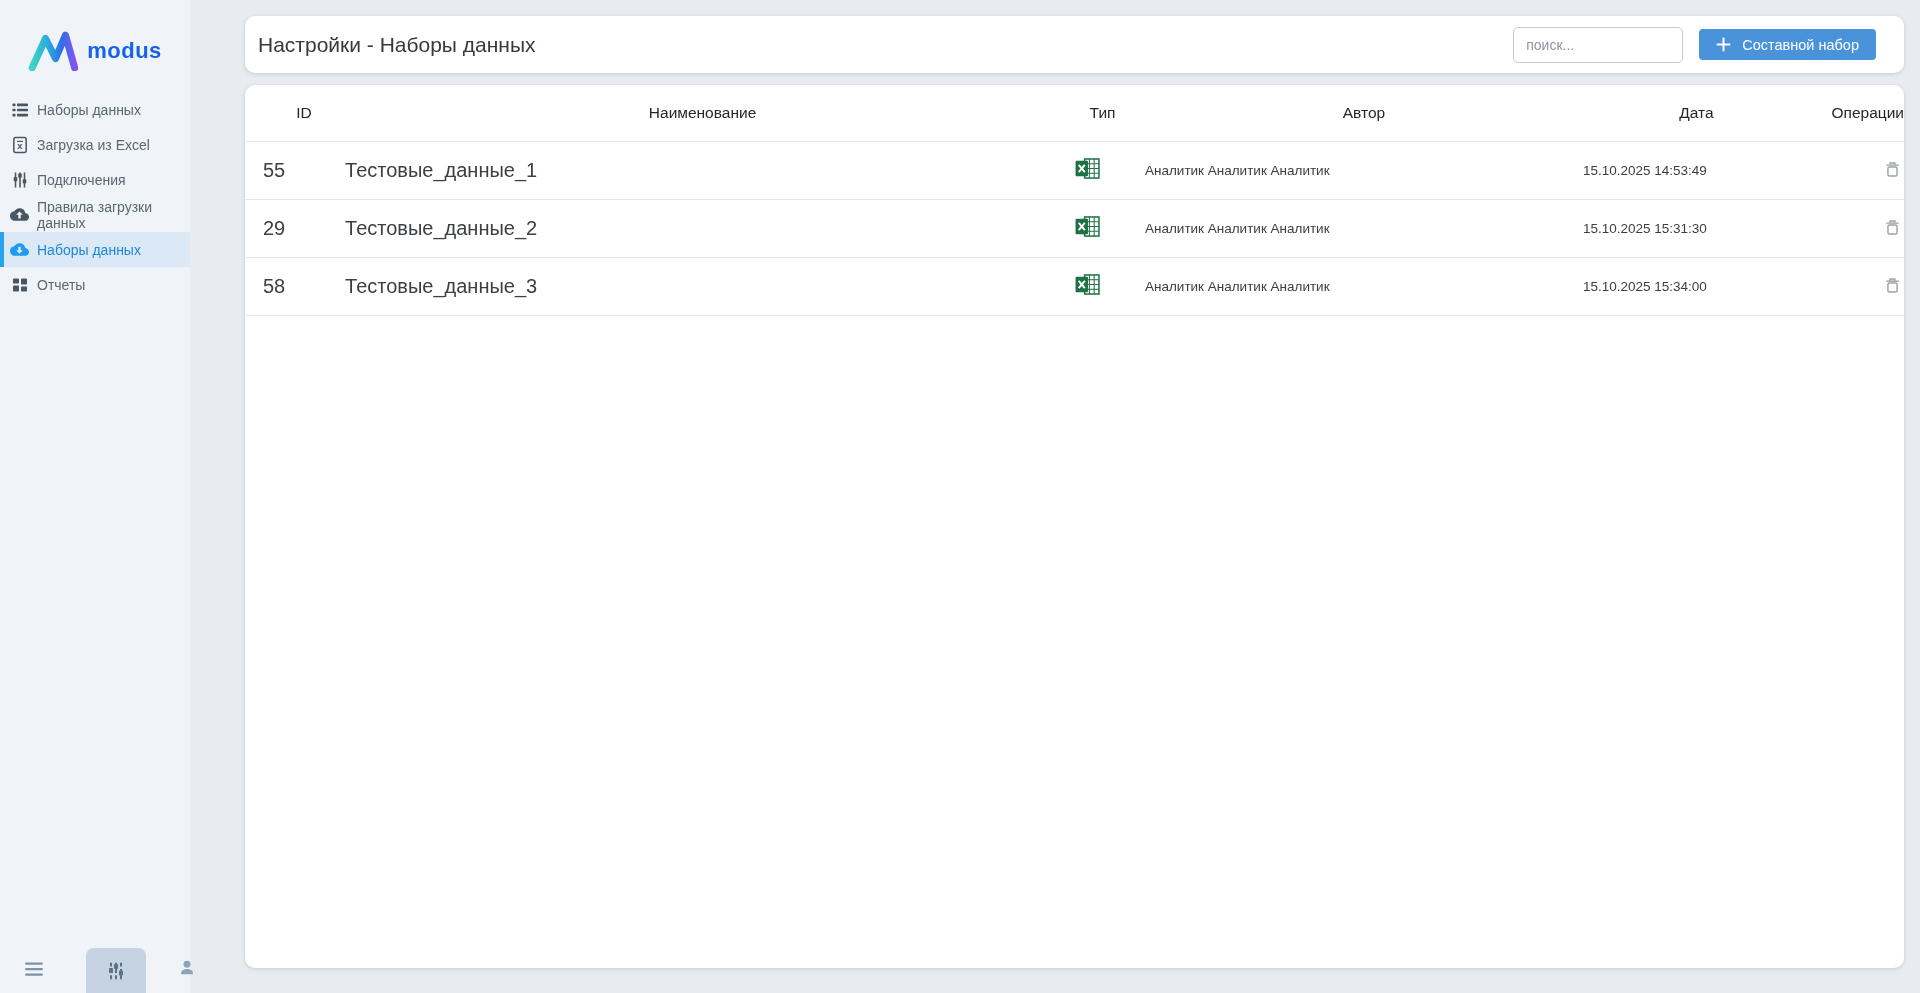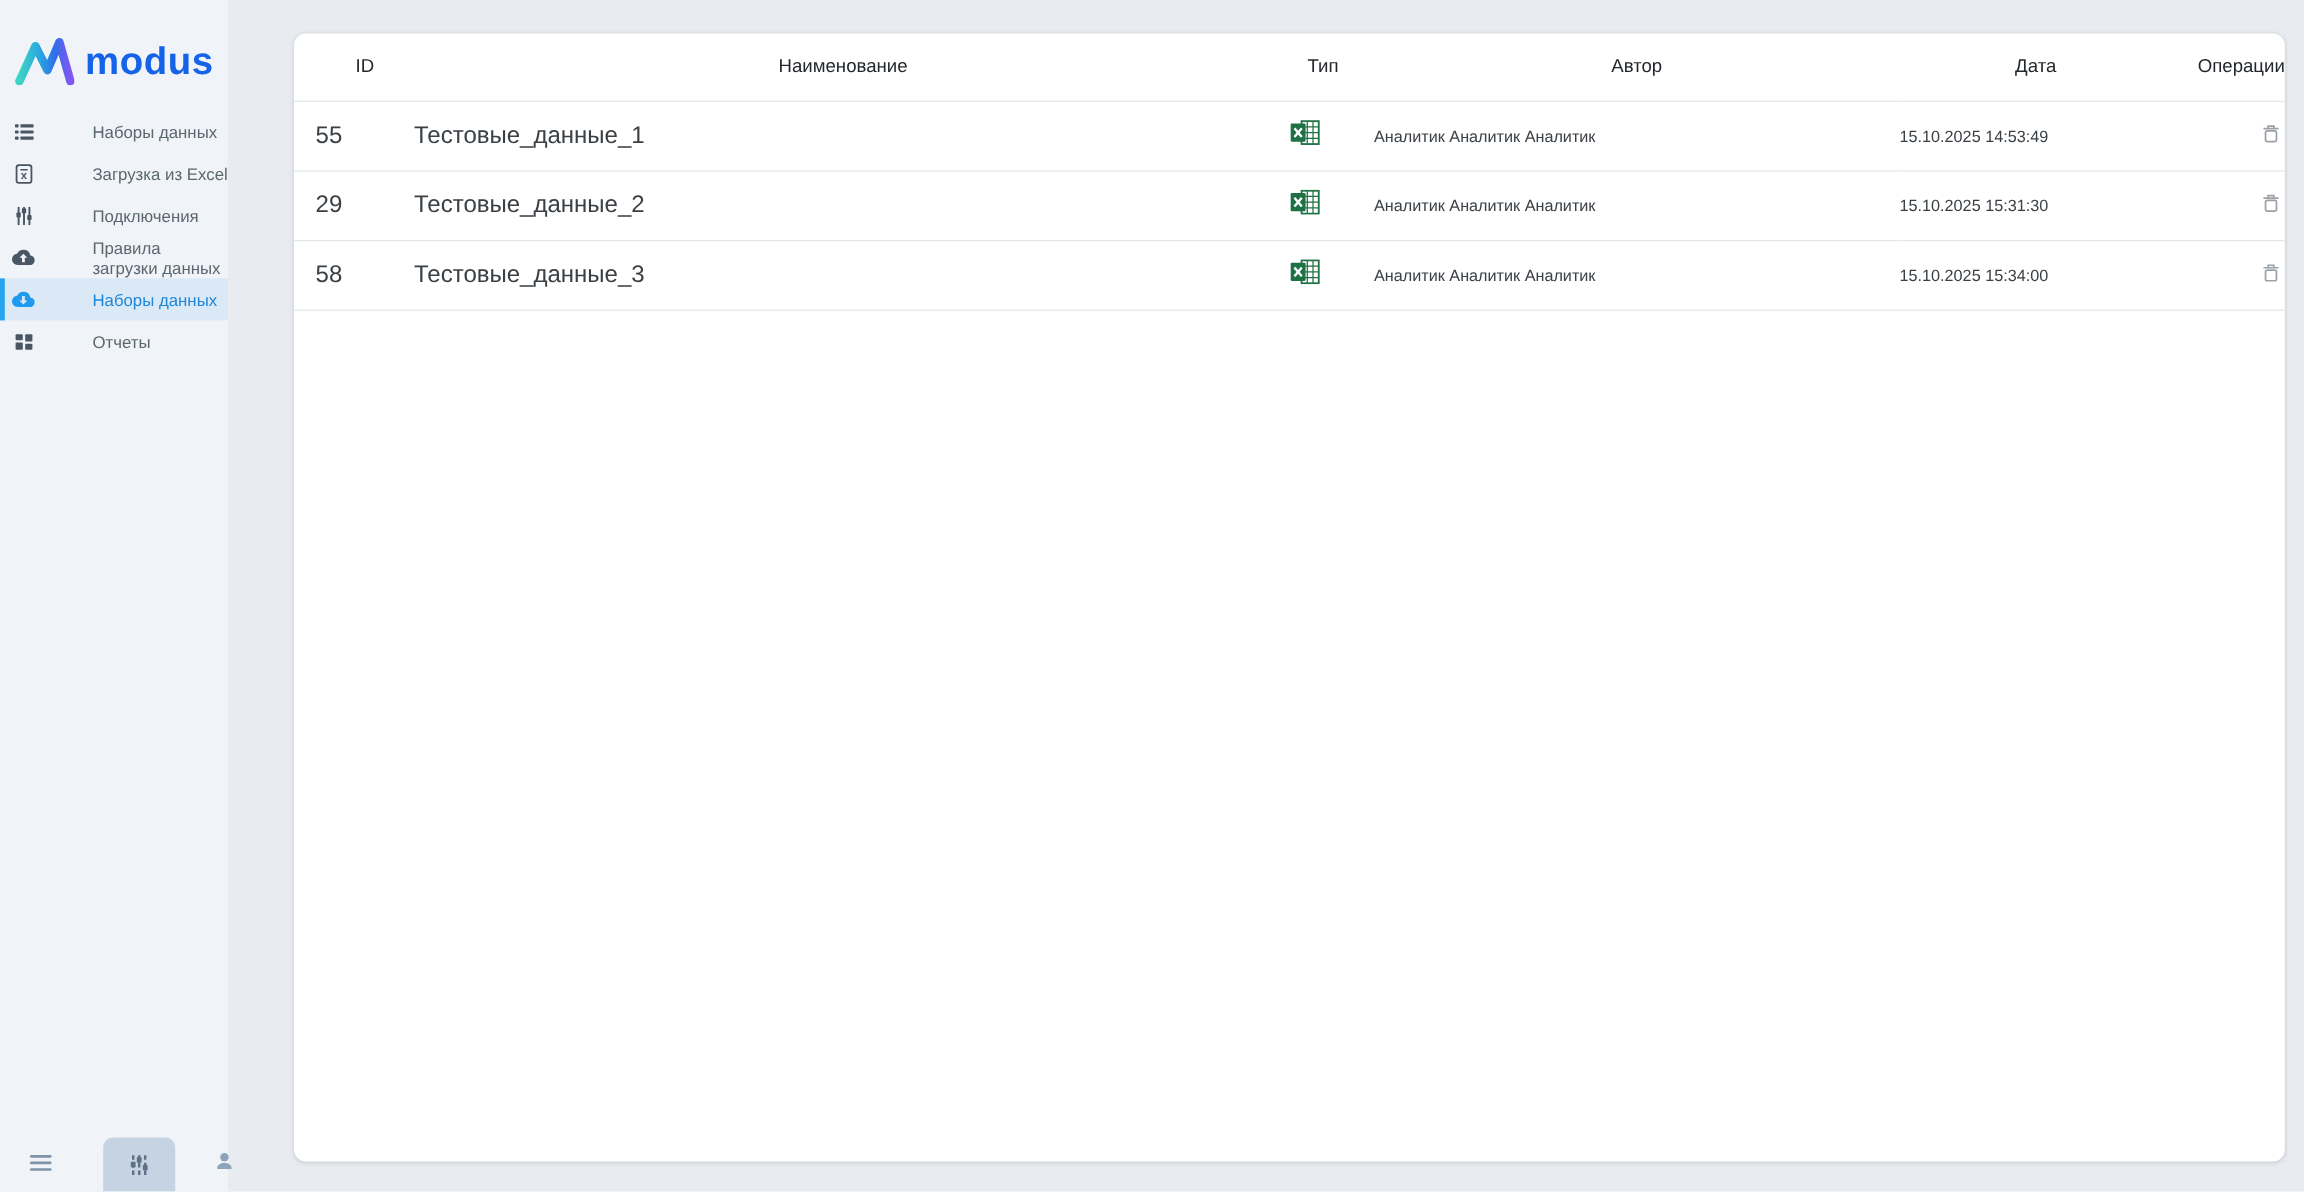--- a/index.html
+++ b/index.html
@@ -2,23 +2,23 @@
 <html><head>
 <meta charset="utf-8">
 <style>
   html,body{margin:0;padding:0;}
   body{width:1920px;height:993px;overflow:hidden;font-family:"Liberation Sans",sans-serif;background:#e8ecf0;}
   .app{display:flex;width:1920px;height:993px;}
 
   
   .sidebar{width:190px;min-width:190px;background:#f0f3f7;position:relative;display:flex;flex-direction:column;}
   .logo-wrap{display:flex;align-items:center;justify-content:center;gap:9px;padding-top:25px;height:52px;}
-  .logo-text{font-size:32px;font-weight:bold;color:#1563e9;letter-spacing:.5px;line-height:1;}
+  .logo-text{font-size:22px;font-weight:bold;color:#1563e9;letter-spacing:.5px;line-height:1;}
   .nav{margin-top:15px;}
-  .nav-item{height:35px;display:flex;align-items:center;padding-left:10px;cursor:pointer;color:#5b6770;font-size:14px;gap:40px;}
+  .nav-item{height:35px;display:flex;align-items:center;padding-left:10px;cursor:pointer;color:#5b6770;font-size:14px;}
   .nav-item .nav-icon{width:19px;height:19px;margin-right:8px;flex:none;display:flex;align-items:center;justify-content:center;}
   .nav-item.active{background:#dbe9f6;border-left:4px solid #27a3eb;padding-left:6px;color:#1e87da;}
   .sidebar-footer{position:absolute;left:0;bottom:0;width:100%;height:45px;overflow:visible;}
   .footer-burger{position:absolute;left:24px;top:13px;background:none;border:none;padding:0;cursor:pointer;}
   .footer-box{position:absolute;left:86px;bottom:0;width:60px;height:45px;background:#c5d3e2;border-radius:8px 8px 0 0;display:flex;align-items:center;justify-content:center;border:none;cursor:pointer;}
   .footer-user{position:absolute;left:176px;top:9px;background:none;border:none;padding:0;cursor:pointer;}
 
   
   .main{flex:1;display:flex;flex-direction:column;box-sizing:border-box;padding:16px 16px 25px 55px;}
   .header-card{height:57px;min-height:57px;background:#fff;border-radius:10px;box-shadow:0 1px 4px rgba(0,0,0,.14);display:flex;align-items:center;box-sizing:border-box;padding:0 28px 0 13px;}
@@ -158,20 +158,33 @@
         <svg width="22" height="22" viewBox="0 0 24 24" fill="#8da2bb">
           <circle cx="12" cy="8" r="3.8"></circle>
           <path d="M12 13.2c-3.6 0-6.5 1.9-6.5 4.3v1.3h13v-1.3c0-2.4-2.9-4.3-6.5-4.3z"></path>
         </svg>
       </button>
     </div>
   </aside>
 
   <div class="main">
 
+    <div class="header-card">
+      <div class="page-title">Настройки - Наборы данных</div>
+      <input class="search-input" type="text" placeholder="поиск..." style="">
+      <button class="compose-btn">
+        <span style="line-height:0;">
+          <svg width="15" height="15" viewBox="0 0 15 15">
+            <line x1="7.5" y1="1.5" x2="7.5" y2="13.5" stroke="#fff" stroke-width="2" stroke-linecap="round"></line>
+            <line x1="1.5" y1="7.5" x2="13.5" y2="7.5" stroke="#fff" stroke-width="2" stroke-linecap="round"></line>
+          </svg>
+        </span>
+        <span>Составной набор</span>
+      </button>
+    </div>
 
     <div class="table-card">
       <table>
         <colgroup>
           <col style="width:6.03%">
             <col style="width:43.1%">
             <col style="width:5.12%">
           <col style="width:26.4%">
             <col style="width:13.68%">
             <col style="width:5.67%">

